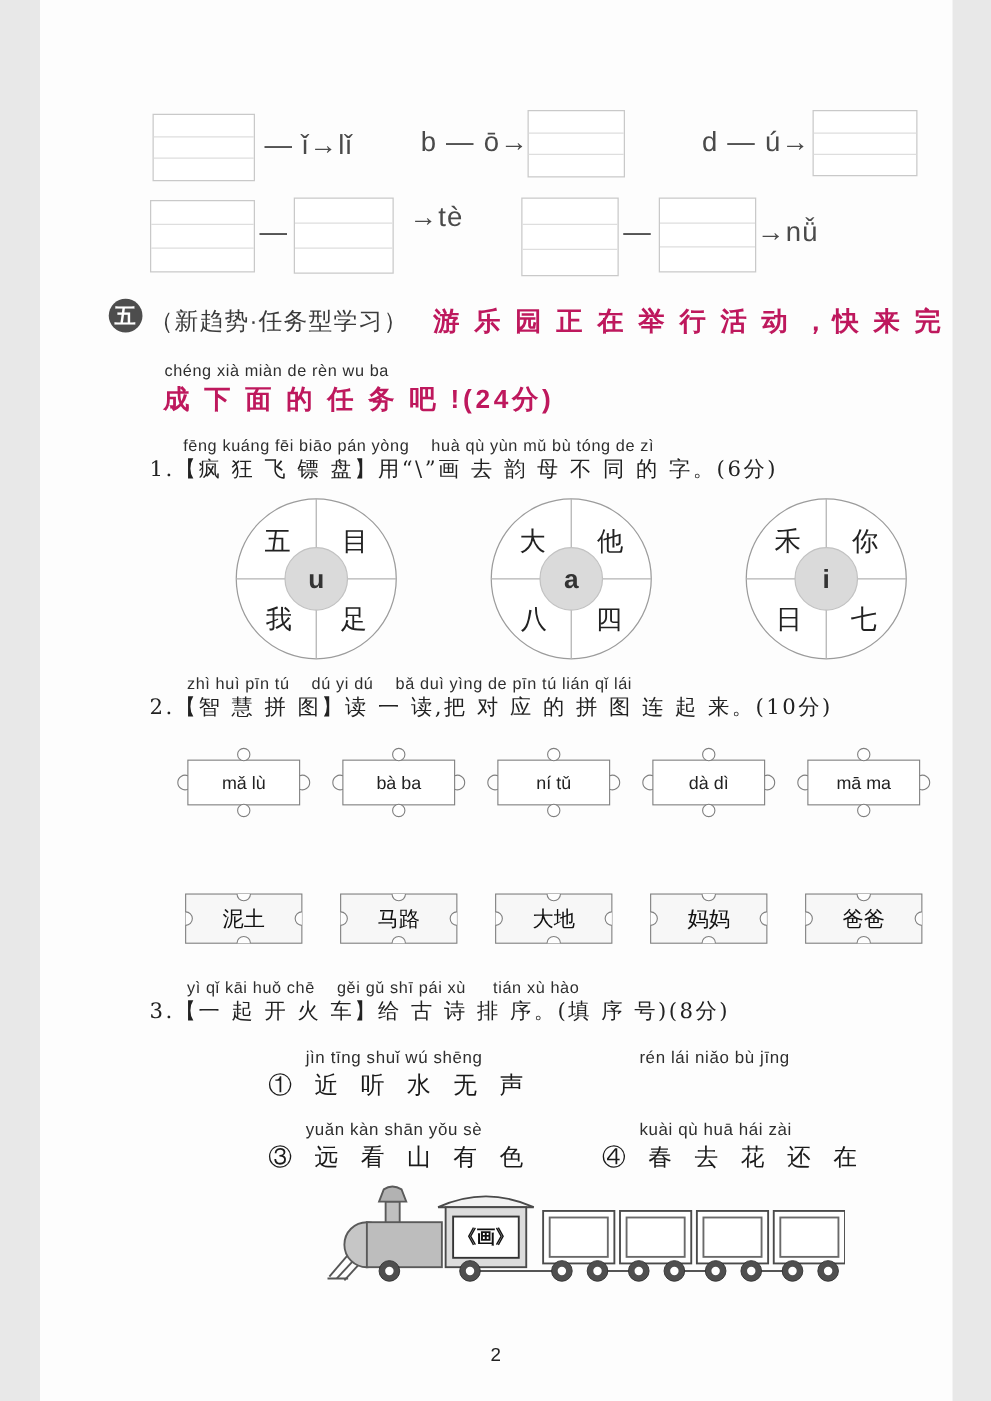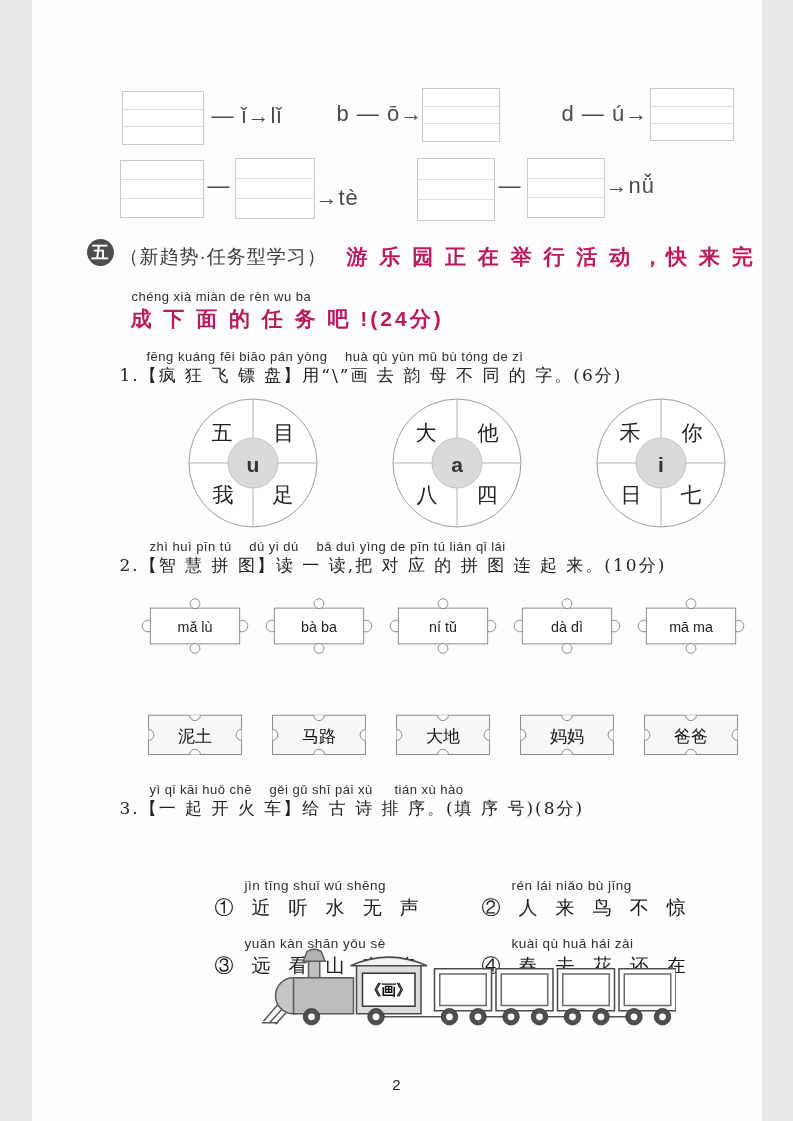--- a/index.html
+++ b/index.html
@@ -23,21 +23,21 @@
   .q-line{position:absolute;font-size:17px;font-family:"DejaVu Serif",serif;color:#222;
           letter-spacing:2px;white-space:nowrap;}
 
   .db-center-txt{font:600 21px "Liberation Sans",sans-serif;fill:#333;text-anchor:middle;dominant-baseline:central;}
   .db-hz{font:21px "DejaVu Serif",serif;fill:#222;text-anchor:middle;dominant-baseline:central;}
 
   .pzrow{position:absolute;left:104px;width:614px;display:flex;justify-content:space-between;}
   .pz-py{font:16px "Liberation Sans",sans-serif;fill:#222;text-anchor:middle;dominant-baseline:central;}
   .pz-hz{font:19px "DejaVu Serif",serif;fill:#111;text-anchor:middle;dominant-baseline:central;}
 
-  .poem-item{position:absolute;white-space:nowrap;margin-top:40px;}
+  .poem-item{position:absolute;white-space:nowrap;}
   .poem-item .ppy{font-size:13.5px;color:#2e2e2e;margin-left:30px;letter-spacing:0.5px;}
   .poem-item .phz{font-size:19px;font-family:"DejaVu Serif",serif;color:#1a1a1a;letter-spacing:6px;margin-top:2px;}
 
   .train-label{font:bold 20px "DejaVu Serif",serif;fill:#111;text-anchor:middle;dominant-baseline:central;}
   .pagenum{position:absolute;left:0;right:0;top:1076px;text-align:center;font-size:15px;color:#222;}
 </style>
 </head>
 <body>
 
 <div class="page">
@@ -62,21 +62,21 @@
 
   <div class="fourline" style="left:88px;top:160px;width:82px;height:56px;">
       <i class="l1"></i>
       <i class="l2"></i>
     </div>
   <div class="syl-text" style="left:176px;top:173px;">—</div>
   <div class="fourline" style="left:203px;top:158px;width:78px;height:59px;">
       <i class="l1"></i>
       <i class="l2"></i>
     </div>
-  <div class="syl-text" style="left:284px;top:185px;">→tè</div>
+  <div class="syl-text" style="left:284px;top:161px;padding-left:12px;">→tè</div>
 
   <div class="fourline" style="left:385px;top:158px;width:76px;height:61px;">
       <i class="l1"></i>
       <i class="l2"></i>
     </div>
   <div class="syl-text" style="left:467px;top:173px;">—</div>
   <div class="fourline" style="left:495px;top:158px;width:76px;height:58px;">
       <i class="l1"></i>
       <i class="l2"></i>
     </div>
@@ -221,21 +221,20 @@
 
   <div class="py" style="left:118px;top:781px;">yì  qǐ  kāi huǒ chē 　gěi  gǔ  shī pái  xù 　  tián  xù  hào</div>
   <div class="q-line" style="left:88px;top:797px;">3.【一 起 开 火 车】给 古 诗 排 序。(填 序 号)(8分)</div>
 
   <div class="poem-item" style="left:183px;top:838px;">
     <div class="ppy">jìn  tīng shuǐ wú  shēng</div>
     <div class="phz">① 近 听 水 无 声</div>
   </div>
   <div class="poem-item" style="left:450px;top:838px;">
     <div class="ppy">rén  lái  niǎo  bù  jīng</div>
-    <div class="phz">② 人 来 鸟 不 惊</div>
   </div>
   <div class="poem-item" style="left:183px;top:896px;">
     <div class="ppy">yuǎn kàn shān yǒu  sè</div>
     <div class="phz">③ 远 看 山 有 色</div>
   </div>
   <div class="poem-item" style="left:450px;top:896px;">
     <div class="ppy">kuài  qù  huā  hái  zài</div>
     <div class="phz">④ 春 去 花 还 在</div>
   </div>
 

